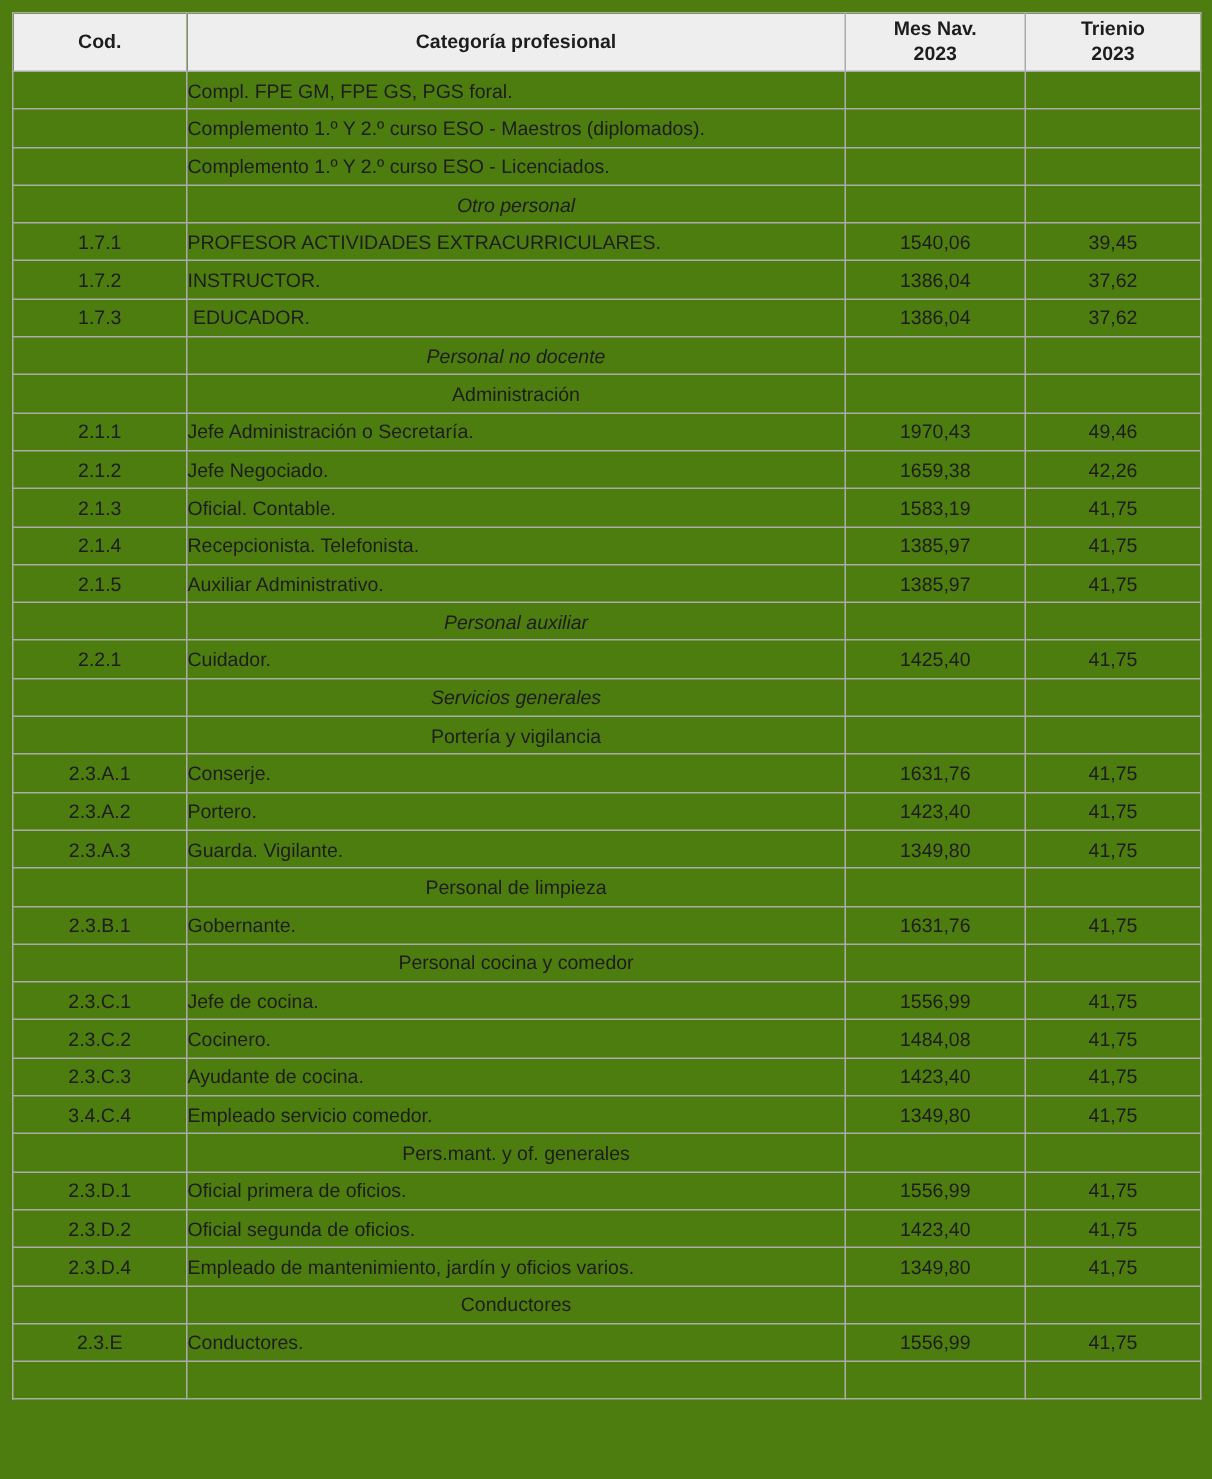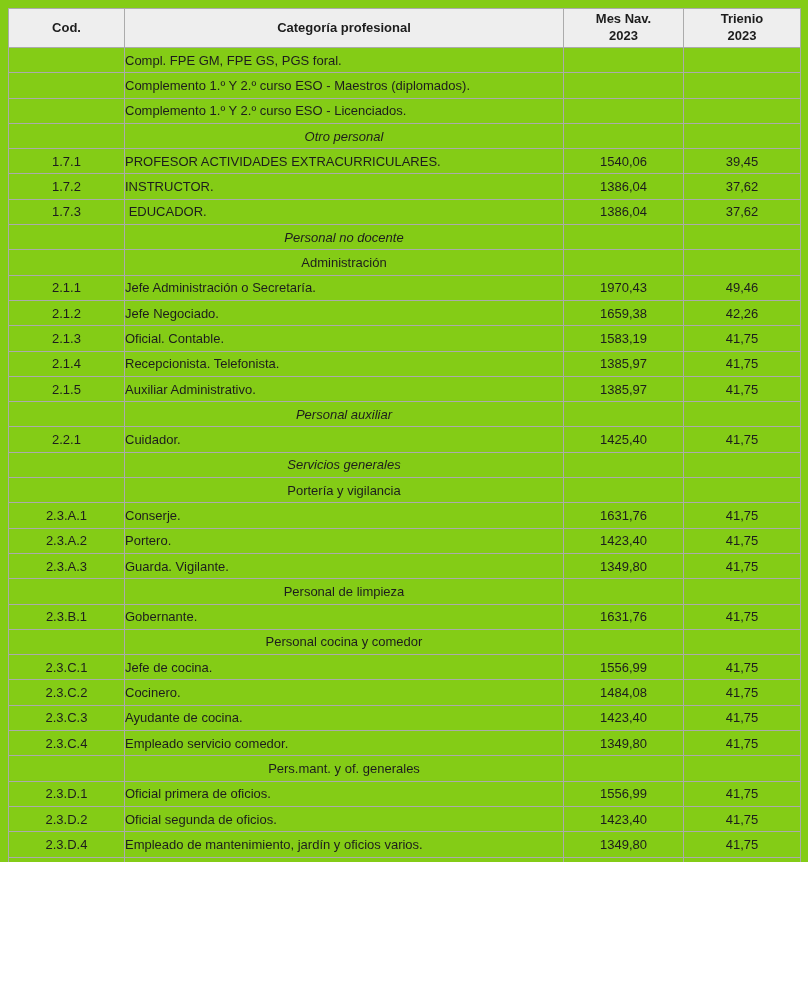--- a/index.html
+++ b/index.html
@@ -2,25 +2,25 @@
 <html><head>
 <meta charset="utf-8">
 <style>
   html, body {
     margin: 0;
     padding: 0;
     background: #ffffff;
   }
   .page {
     width: 808px;
-    height: 862px;
+    height: 986px;
     overflow: hidden;
     box-sizing: border-box;
     padding: 8px;
-    background: #84cc16;
+    background: #4d7c0f;
   }
   table.salary {
     border-collapse: collapse;
     table-layout: fixed;
     width: 792px;
     font-family: "Liberation Sans", sans-serif;
     font-size: 13px;
     color: #1d1d1d;
   }
   table.salary th,
@@ -238,21 +238,21 @@
           <td class="num">1484,08</td>
           <td class="num">41,75</td>
         </tr>
         <tr>
           <td class="cod">2.3.C.3</td>
           <td class="cat">Ayudante de cocina.</td>
           <td class="num">1423,40</td>
           <td class="num">41,75</td>
         </tr>
         <tr>
-          <td class="cod">2.3.C.4</td>
+          <td class="cod">3.4.C.4</td>
           <td class="cat">Empleado servicio comedor.</td>
           <td class="num">1349,80</td>
           <td class="num">41,75</td>
         </tr>
         <tr>
           <td class="cod"></td>
           <td class="cat center">Pers.mant. y of. generales</td>
           <td class="num"></td>
           <td class="num"></td>
         </tr>

